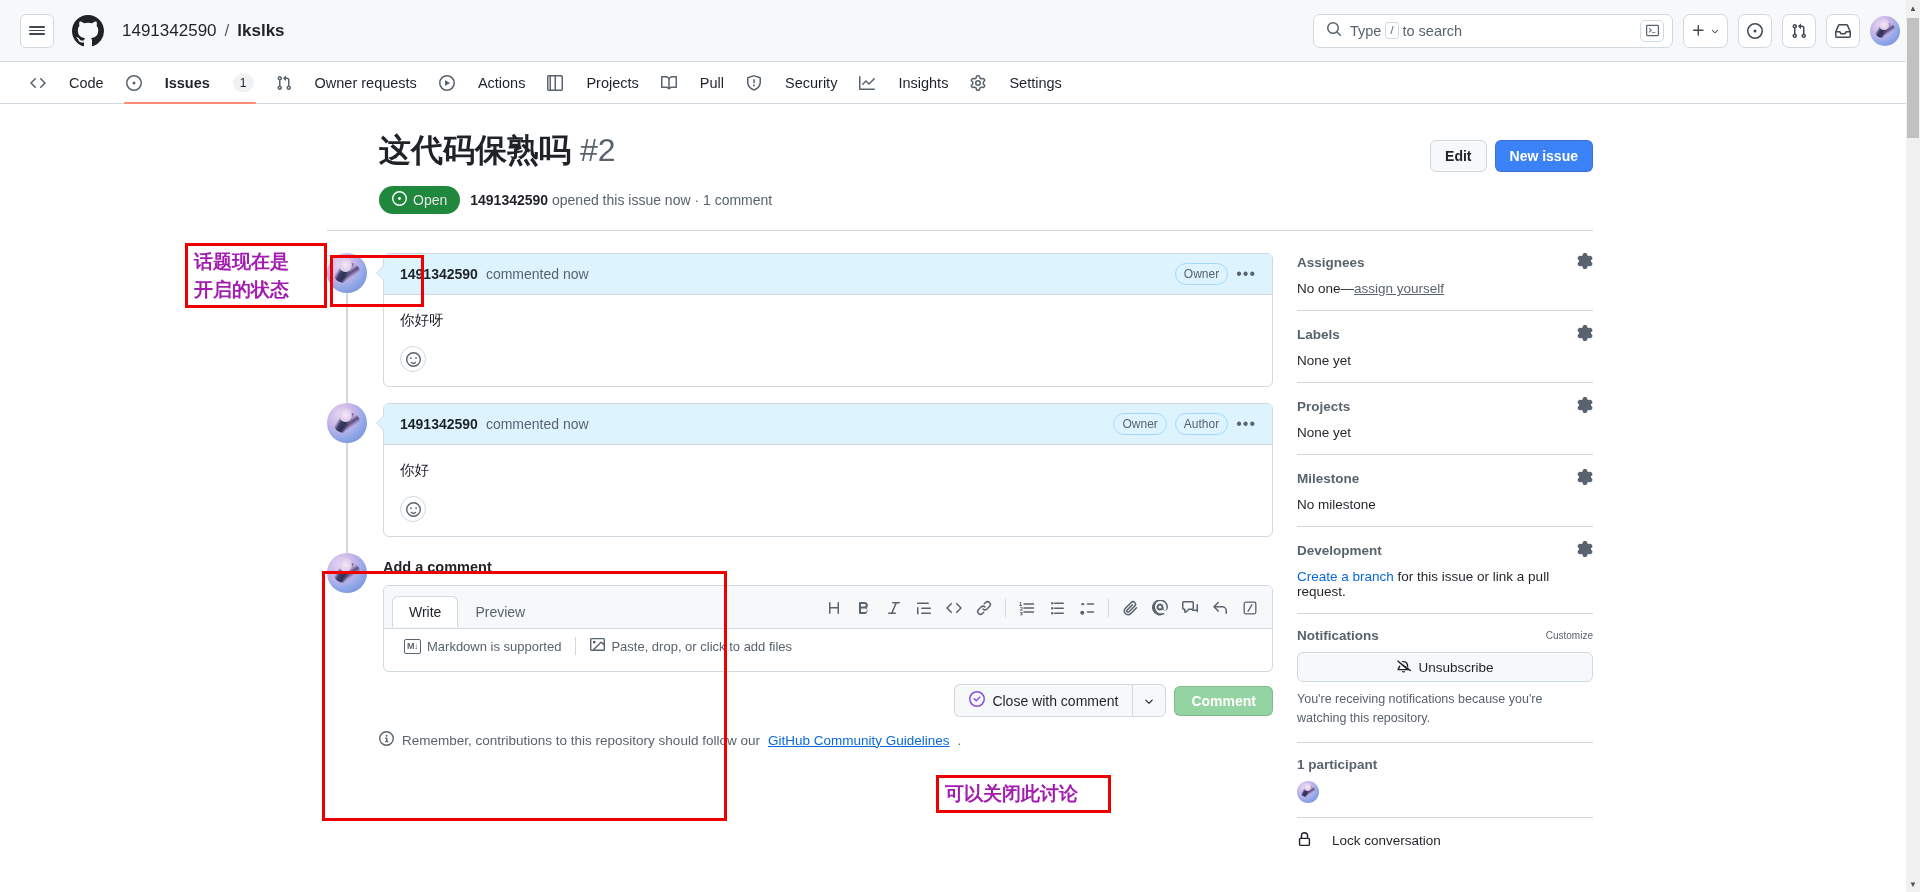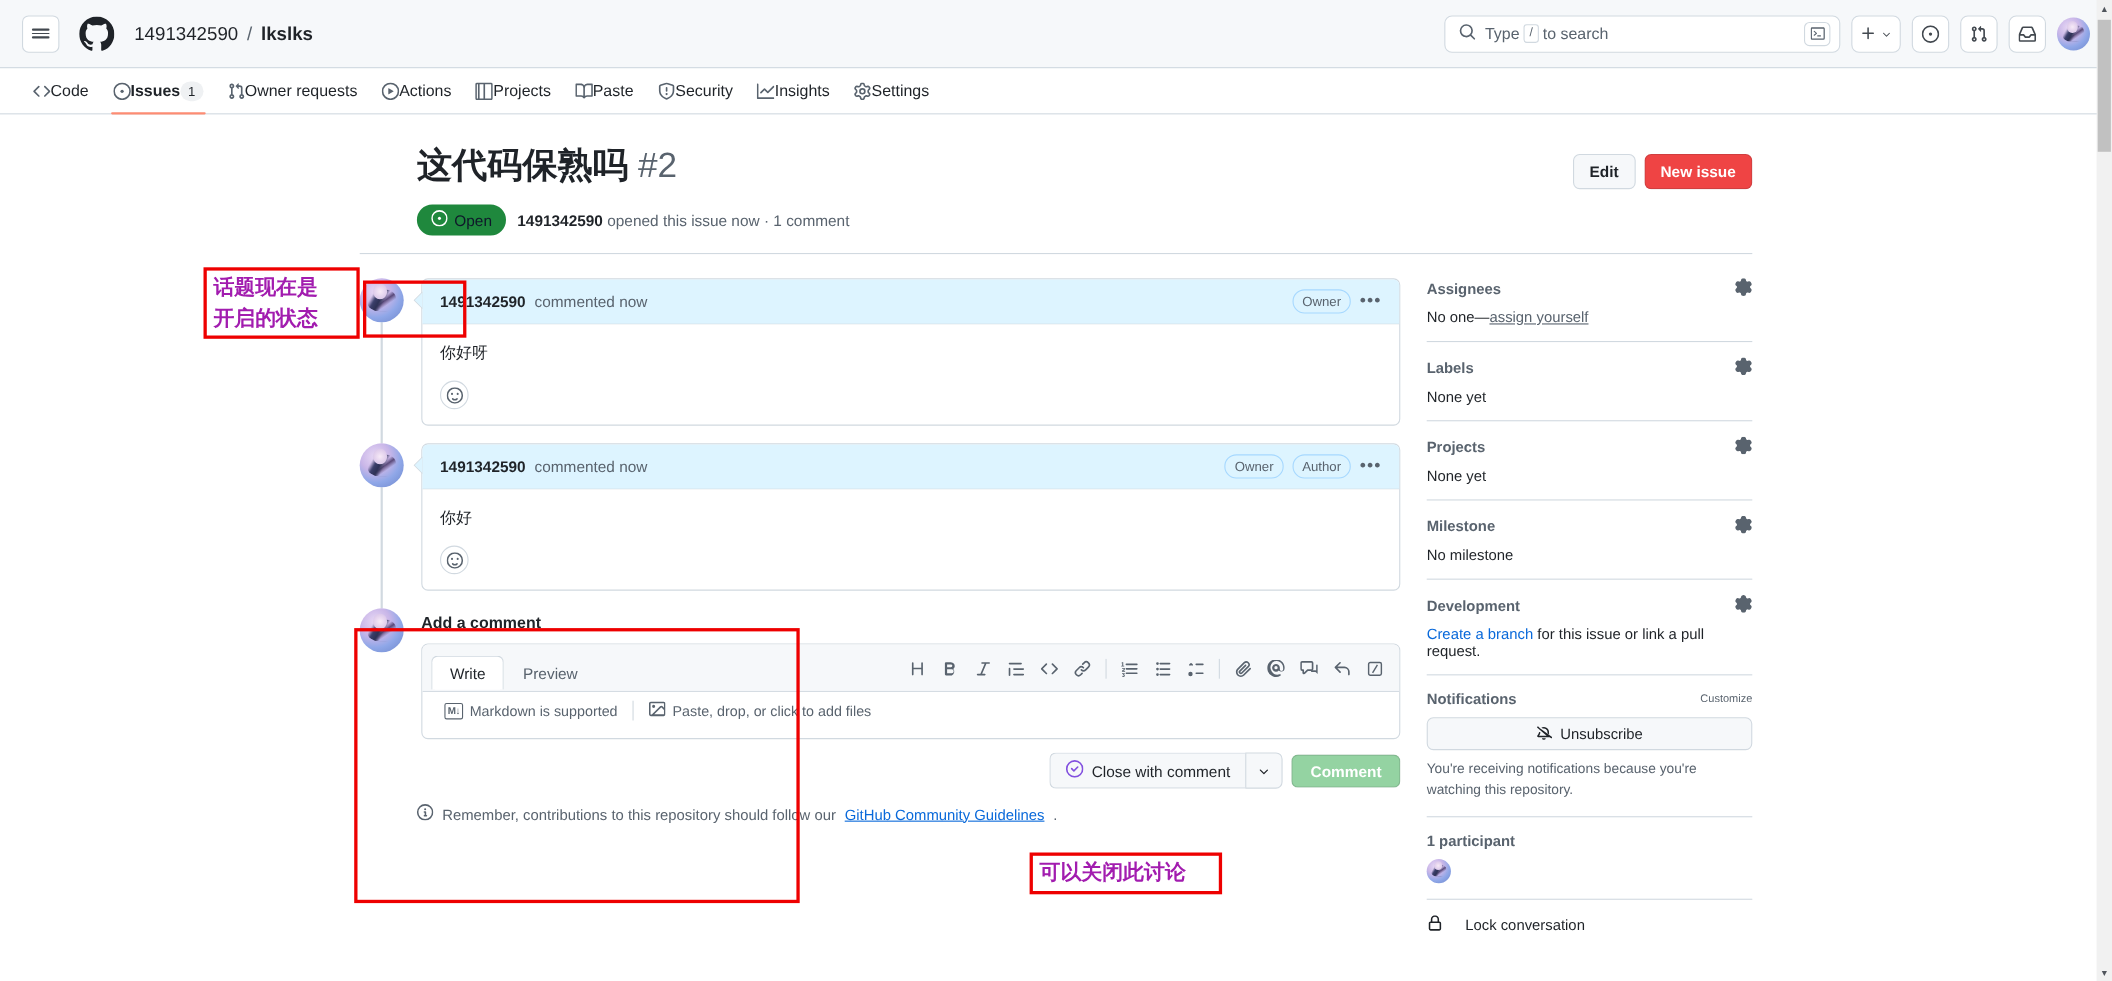--- a/index.html
+++ b/index.html
@@ -92,21 +92,21 @@
   
   .repo-nav {
     height: 42px;
     background: #ffffff;
     border-bottom: 1px solid #d1d9e0;
     display: flex; align-items: center;
     padding: 0 20px;
     gap: 2px;
   }
   .nav-item {
-    display: flex; align-items: center; gap: 0;
+    display: flex; align-items: center; gap: 23px;
     padding: 7px 10px;
     border-radius: 6px;
     font-size: 14.5px;
     color: #1f2328;
     cursor: pointer;
     position: relative;
     height: 34px;
   }
   .nav-item .ico { color: #59636e; display: flex; align-items: center; }
   .nav-item.active { font-weight: bold; }
@@ -140,32 +140,32 @@
     margin: 0; padding-left: 52px;
   }
   .issue-num { color: #59636e; font-weight: 400; }
   .title-actions { margin-left: auto; display: flex; gap: 8px; padding-top: 10px; }
   .btn {
     border-radius: 6px; font-size: 14px; font-weight: bold;
     padding: 5px 14px; cursor: pointer; border: 1px solid #d1d9e0;
     background: #f6f8fa; color: #1f2328; line-height: 20px;
   }
   .btn-primary {
-    background: #ef4444; color: #ffffff; border: 1px solid rgba(31,35,40,0.15);
+    background: #3b82f6; color: #ffffff; border: 1px solid rgba(31,35,40,0.15);
   }
 
   .meta-row {
     display: flex; align-items: center; gap: 10px;
     margin-top: 14px; padding-left: 52px;
     padding-bottom: 16px;
     border-bottom: 1px solid #d1d9e0;
   }
   .state-badge {
     display: inline-flex; align-items: center; gap: 6px;
-    background: #1f883d; color: #0f172a;
+    background: #1f883d; color: #e5e5e5;
     border-radius: 20px; padding: 5px 13px;
     font-size: 14px; font-weight: 500;
   }
   .meta-text { color: #59636e; font-size: 14px; }
   .meta-text b { color: #1f2328; font-weight: 600; }
 
   .main-cols { display: flex; gap: 24px; margin-top: 22px; }
   .col-left { flex: 1; min-width: 0; position: relative; }
   .col-right { width: 296px; flex-shrink: 0; }
 
@@ -476,21 +476,21 @@
         </svg>
       </span>
     <span>Projects</span>
   </div>
   <div class="nav-item">
     <span class="ico">
         <svg width="16" height="16" viewBox="0 0 16 16" fill="currentColor">
           <path d="M0 1.75A.75.75 0 0 1 .75 1h4.253c1.227 0 2.317.59 3 1.501A3.743 3.743 0 0 1 11.006 1h4.245a.75.75 0 0 1 .75.75v10.5a.75.75 0 0 1-.75.75h-4.507a2.25 2.25 0 0 0-1.591.659l-.622.621a.75.75 0 0 1-1.06 0l-.622-.621A2.25 2.25 0 0 0 5.258 13H.75a.75.75 0 0 1-.75-.75Zm7.251 10.324.004-5.073-.002-2.253A2.25 2.25 0 0 0 5.003 2.5H1.5v9h3.757a3.75 3.75 0 0 1 1.994.574ZM8.755 4.75l-.004 7.322a3.752 3.752 0 0 1 1.992-.572H14.5v-9h-3.495a2.25 2.25 0 0 0-2.25 2.25Z"></path>
         </svg>
       </span>
-    <span>Paste</span>
+    <span>Pull</span>
   </div>
   <div class="nav-item">
     <span class="ico">
         <svg width="16" height="16" viewBox="0 0 16 16" fill="currentColor">
           <path d="M7.467.133a1.748 1.748 0 0 1 1.066 0l5.25 1.68A1.75 1.75 0 0 1 15 3.48V7c0 1.566-.32 3.182-1.303 4.682-.983 1.498-2.585 2.813-5.032 3.855a1.7 1.7 0 0 1-1.33 0c-2.447-1.042-4.049-2.357-5.032-3.855C1.32 10.182 1 8.566 1 7V3.48a1.75 1.75 0 0 1 1.217-1.667Zm.61 1.429a.25.25 0 0 0-.153 0l-5.25 1.68a.25.25 0 0 0-.174.238V7c0 1.358.275 2.666 1.057 3.86.784 1.194 2.121 2.34 4.366 3.297a.2.2 0 0 0 .154 0c2.245-.956 3.582-2.104 4.366-3.298C13.225 9.666 13.5 8.36 13.5 7V3.48a.251.251 0 0 0-.174-.237l-5.25-1.68ZM8.75 4.75v3a.75.75 0 0 1-1.5 0v-3a.75.75 0 0 1 1.5 0ZM9 10.5a1 1 0 1 1-2 0 1 1 0 0 1 2 0Z"></path>
         </svg>
       </span>
     <span>Security</span>
   </div>
   <div class="nav-item">

